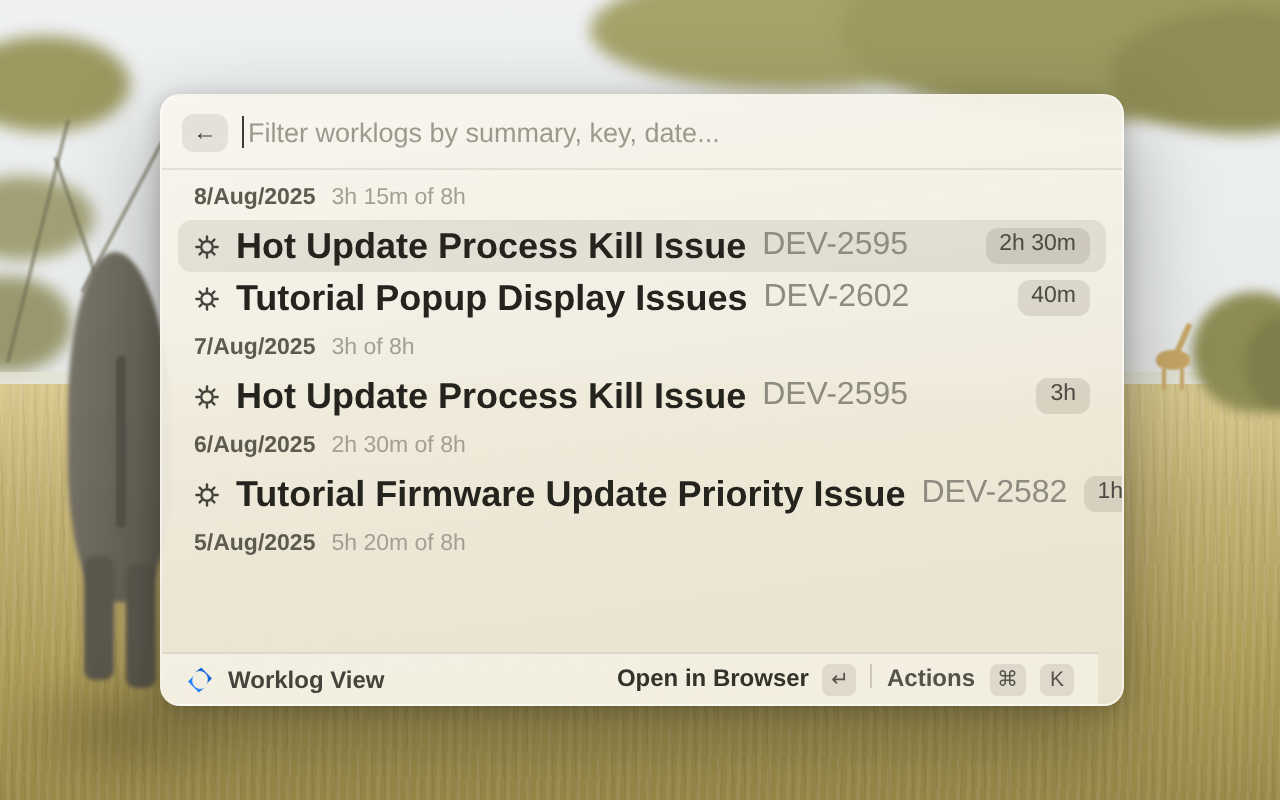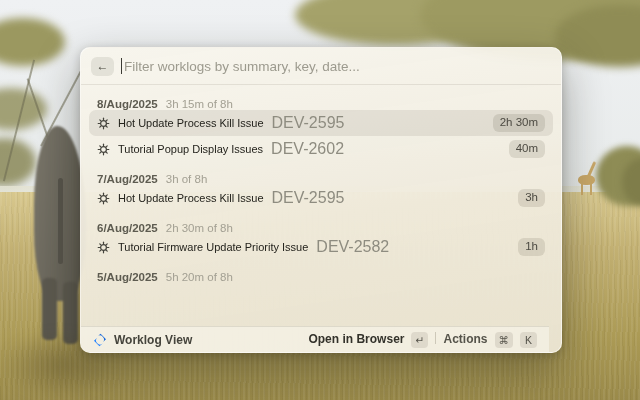--- a/index.html
+++ b/index.html
@@ -41,27 +41,27 @@
   .search-input { flex:1; border:none; outline:none; background:transparent; margin-left:2px;
               font-family:inherit; font-size:13.5px; color:#2b2a24; }
   .search-input::placeholder { color:#9c9a8e; }
   .dropdown { display:flex; align-items:center; gap:6px; height:25px; padding:0 9px;
               border:1px solid rgba(70,65,45,.18); border-radius:7px; background:rgba(255,255,255,.22);
               cursor:pointer; flex:0 0 auto; min-width:156px; }
   .dropdown-label { font-size:12.5px; font-weight:700; color:#2e2d26; flex:1; }
   .chev { font-size:9px; color:#6f6d61; transform:scaleX(1.4); }
 
   .list { position:absolute; top:37px; left:0; right:0; bottom:26px; overflow:hidden; padding-top:2px; }
-  .sec-header { display:flex; align-items:flex-end; gap:8px; height:23px; padding:6px 16px 0; }
+  .sec-header { display:flex; align-items:flex-start; gap:8px; height:23px; padding:6px 16px 0; }
   .sec-date { font-size:11.5px; font-weight:700; color:#5d5b50; }
   .sec-progress { font-size:11.5px; color:#a3a093; }
   .row { display:flex; align-items:center; gap:8px; height:26px; margin:0 8px; padding:0 8px;
          border-radius:7px; cursor:pointer; }
   .row.selected { background:rgba(50,46,30,.09); }
-  .row-title { font-size:11px; font-weight:400; color:#24231d; white-space:nowrap; }
+  .row-title { font-size:18px; font-weight:700; color:#24231d; white-space:nowrap; }
   .row-key { font-size:16px; color:#8e8c80; white-space:nowrap; }
   .row-badge { margin-left:auto; font-size:11.5px; color:#4c4a42; background:rgba(55,50,35,.12);
                border-radius:6px; padding:2px 7px; line-height:1.2; }
   .bug { flex:0 0 auto; display:flex; }
 
   .footerbar { position:absolute; left:0; right:12px; bottom:0; height:26px;
                display:flex; align-items:center; padding:0 12px; gap:7px;
                border-top:1px solid rgba(90,85,65,.14); background:rgba(249,247,239,.55); }
   .app-name { font-size:12px; font-weight:600; color:#45443c; }
   .foot-right { margin-left:auto; display:flex; gap:7px; }

